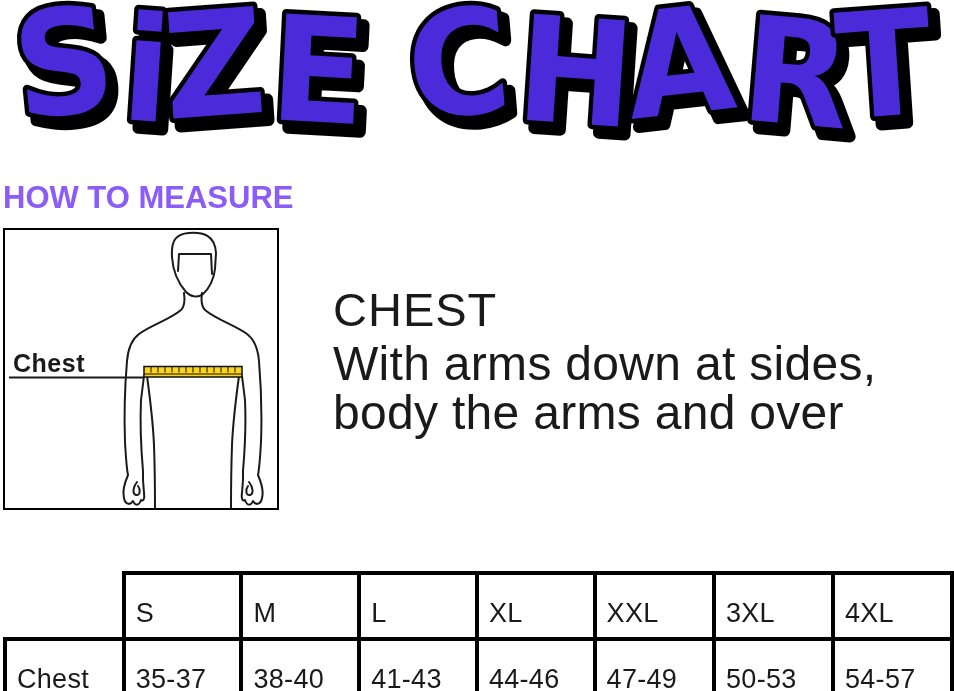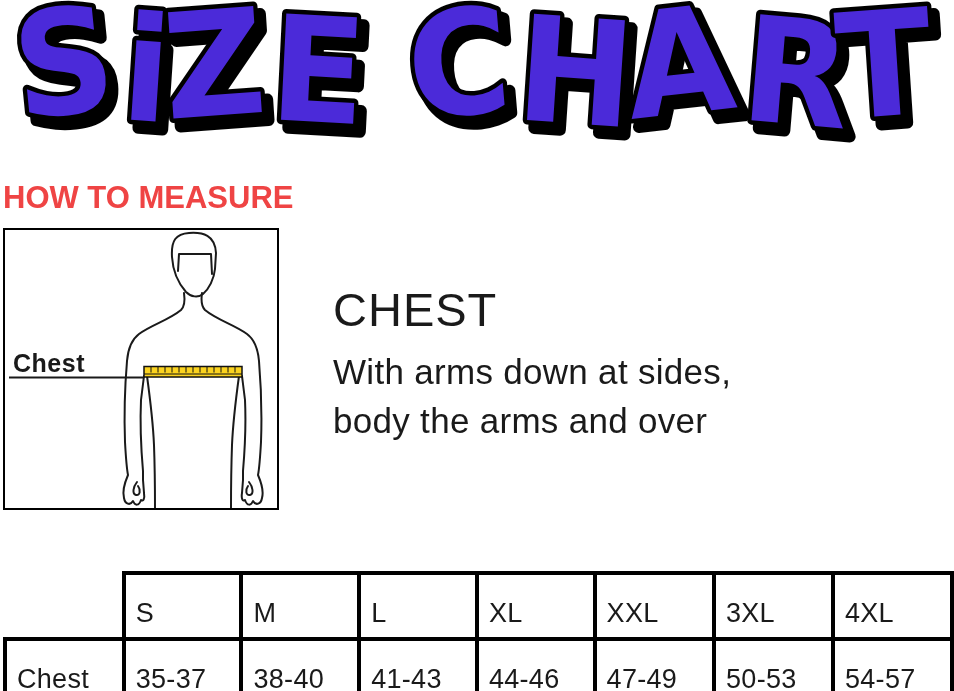--- a/index.html
+++ b/index.html
@@ -12,21 +12,21 @@
     overflow: hidden;
   }
   .page { position: absolute; left: 0; top: 0; width: 954px; height: 691px; background: #fff; }
 
   
   #title-svg { position: absolute; left: 0; top: 0; }
 
   
   .htm-heading {
     position: absolute; left: 3px; top: 180px;
-    font-size: 31px; font-weight: bold; color: #ef4444;
+    font-size: 31px; font-weight: bold; color: #8b5cf6;
     letter-spacing: 0px; white-space: nowrap;
   }
 
   
   .diagram-box {
     position: absolute; left: 3px; top: 228px;
     width: 272px; height: 278px;
     border: 2px solid #000;
     background: #fff;
   }
@@ -35,22 +35,22 @@
   
   .instructions {
     position: absolute; left: 333px; top: 284px;
     width: 620px;
   }
   .instructions .chest-heading {
     font-size: 47px; font-weight: 400; color: #1a1a1a;
     letter-spacing: 1px; line-height: 52px; margin: 0;
   }
   .instructions .body-lines {
-    margin-top: 12px;
-    font-size: 35px; font-weight: 400; color: #1a1a1a;
+    margin-top: 4px;
+    font-size: 48px; font-weight: 400; color: #1a1a1a;
     line-height: 48.5px; letter-spacing: 0.3px;
     white-space: nowrap;
   }
 
   
   .size-table {
     position: absolute; left: 3px; top: 571px;
     border-collapse: collapse;
     table-layout: fixed;
   }

